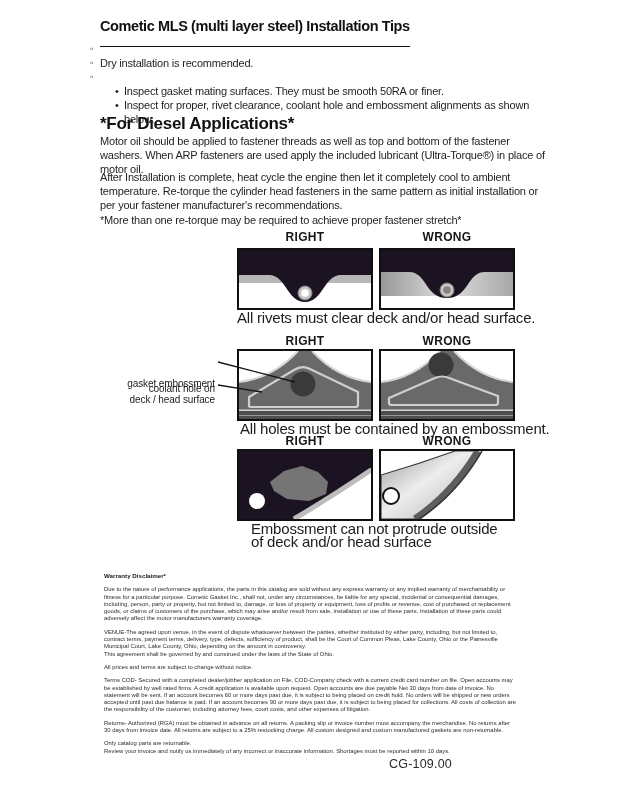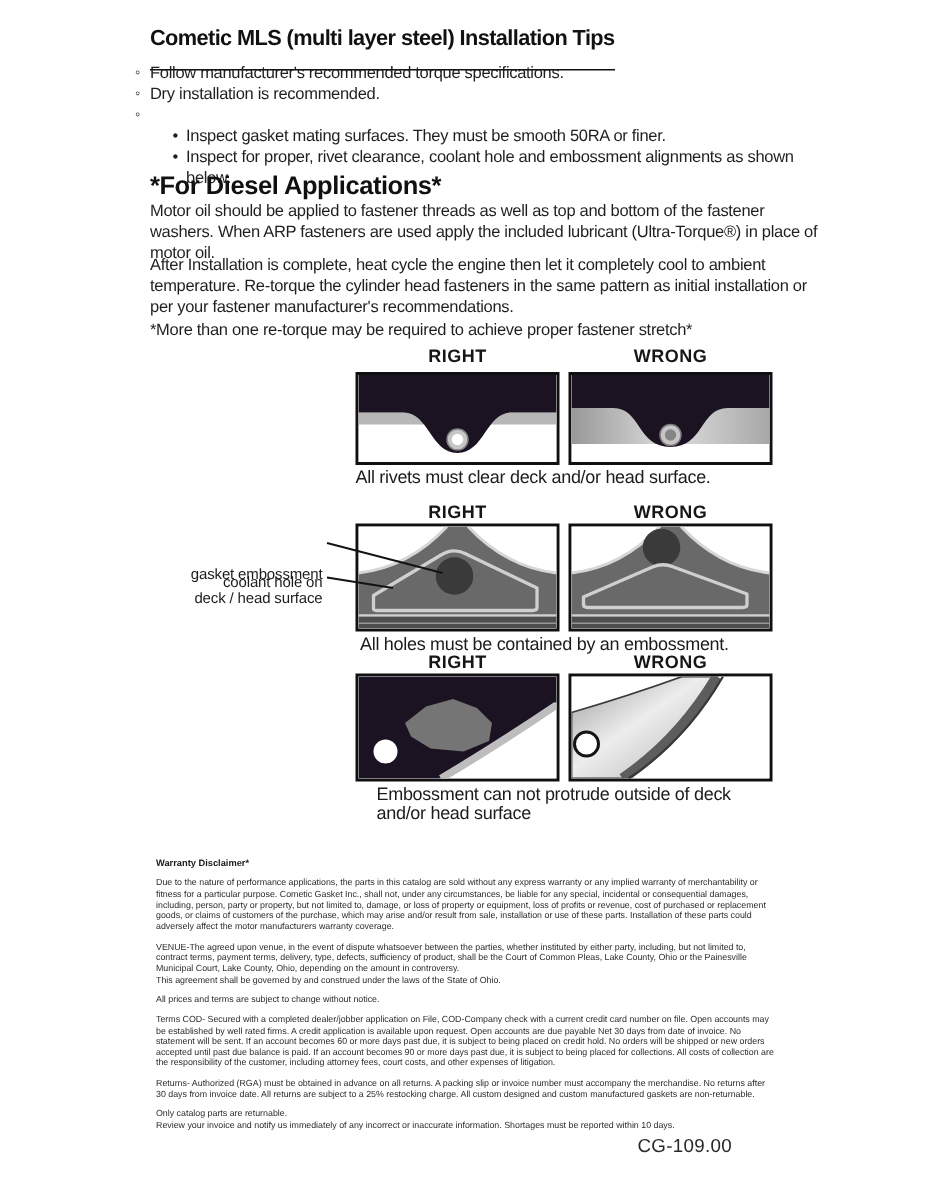--- a/index.html
+++ b/index.html
@@ -23,37 +23,36 @@
   
   .diesel-h{left:100px;top:114px;font-size:17px;font-weight:700;letter-spacing:-0.3px;color:#111;}
   .para{left:100px;width:452px;font-size:11px;line-height:14px;letter-spacing:-0.2px;color:#1f1f1f;}
   .p1{top:134px;}
   .p2{top:170px;}
   .p3{top:213px;width:420px;}
   
   .dlabel{font-size:12px;font-weight:600;letter-spacing:0.3px;color:#161616;text-align:center;width:136px;}
   .dbox{width:132px;background:#fff;border:2px solid #101010;}
   .dbox svg{display:block;}
-  .caption{font-size:12px;letter-spacing:-0.2px;color:#1c1c1c;line-height:12.5px;}
+  .caption{font-size:15px;letter-spacing:-0.2px;color:#1c1c1c;line-height:12.5px;}
   .ann{font-size:10px;line-height:11px;letter-spacing:-0.1px;color:#1c1c1c;text-align:right;width:110px;}
   .legal{left:104px;top:572px;width:414px;font-size:5.9px;line-height:7.3px;color:#2c2c2c;}
   .legal h3{font-size:6.2px;margin:0 0 7px;color:#1a1a1a;}
   .legal p{margin:0 0 6px;}
   .legal p.tight{margin-bottom:0;}
-  .page-code{left:389px;top:757px;font-size:12.5px;letter-spacing:0.2px;color:#2a2a2a;margin-left:36px;}
+  .page-code{left:389px;top:757px;font-size:12.5px;letter-spacing:0.2px;color:#2a2a2a;}
 </style>
 </head>
 <body>
 
 <div class="abs doc-title">Cometic MLS (multi layer steel) Installation Tips</div>
 
 <div class="abs tips">
   <div class="tip-row">
     <span class="marker">◦</span>
-    <span>Follow manufacturer's recommended torque specifications.</span>
   </div>
   <div class="tip-row">
     <span class="marker">◦</span>
     <span>Dry installation is recommended.</span>
   </div>
   <div class="tip-row">
     <span class="marker">◦</span>
   </div>
   <div class="tip-row sub">
     <span class="marker">•</span>

